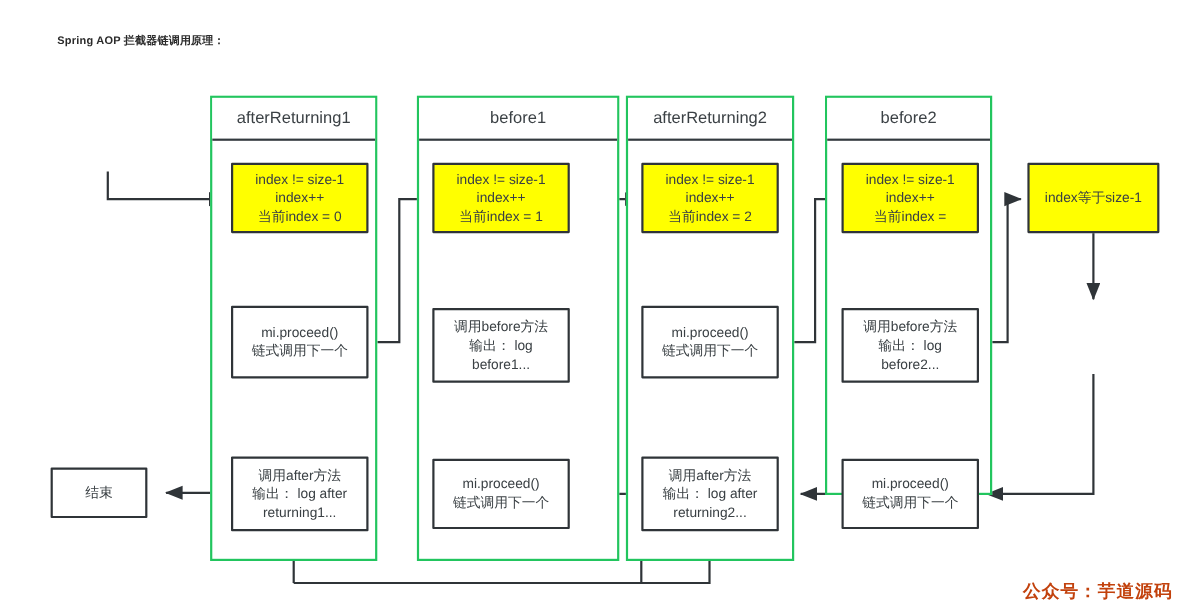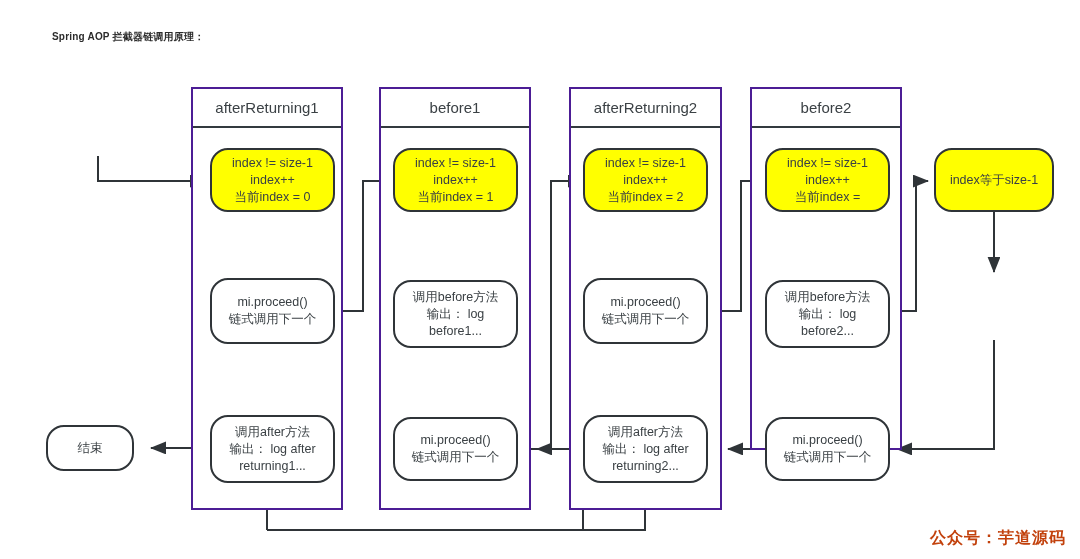--- a/index.html
+++ b/index.html
@@ -32,21 +32,21 @@
     left: 52px;
     top: 30px;
     font-size: 10px;
     font-weight: bold;
     color: #2b2b2b;
     letter-spacing: .2px;
     white-space: nowrap;
   }
   .lane {
     position: absolute;
-    border: 2px solid #4c1d95;
+    border: 2px solid #22c55e;
     background: #ffffff;
     box-sizing: border-box;
   }
   .lane-header {
     position: absolute;
     left: 0;
     top: 0;
     right: 0;
     height: 39px;
     border-bottom: 2px solid #333a3f;
@@ -55,21 +55,21 @@
     align-items: center;
     justify-content: center;
     font-size: 15px;
     color: #3b4145;
     background: #ffffff;
   }
   .node {
     position: absolute;
     box-sizing: border-box;
     border: 2px solid #2f3438;
-    border-radius: 18px;
+    border-radius: 1px;
     background: #ffffff;
     display: flex;
     align-items: center;
     justify-content: center;
     text-align: center;
     font-size: 12.5px;
     line-height: 17px;
     color: #3a4044;
     white-space: pre-line;
     padding: 2px 4px;
@@ -146,21 +146,21 @@
       <path d="M209,448 L151,448" marker-end="url(#arrow)"></path>
     </g>
   </svg>
 
   <div class="lane" style="left:191px; top:87px; width:152px; height:423px;">
     <div class="lane-header">
       <span>afterReturning1</span>
     </div>
   </div>
 
-  <div class="lane" style="left:379px; top:87px; width:152px; height:423px;">
+  <div class="lane" style="left:379px; top:87px; width:184px; height:423px;">
     <div class="lane-header">
       <span>before1</span>
     </div>
   </div>
 
   <div class="lane" style="left:569px; top:87px; width:153px; height:423px;">
     <div class="lane-header">
       <span>afterReturning2</span>
     </div>
   </div>

